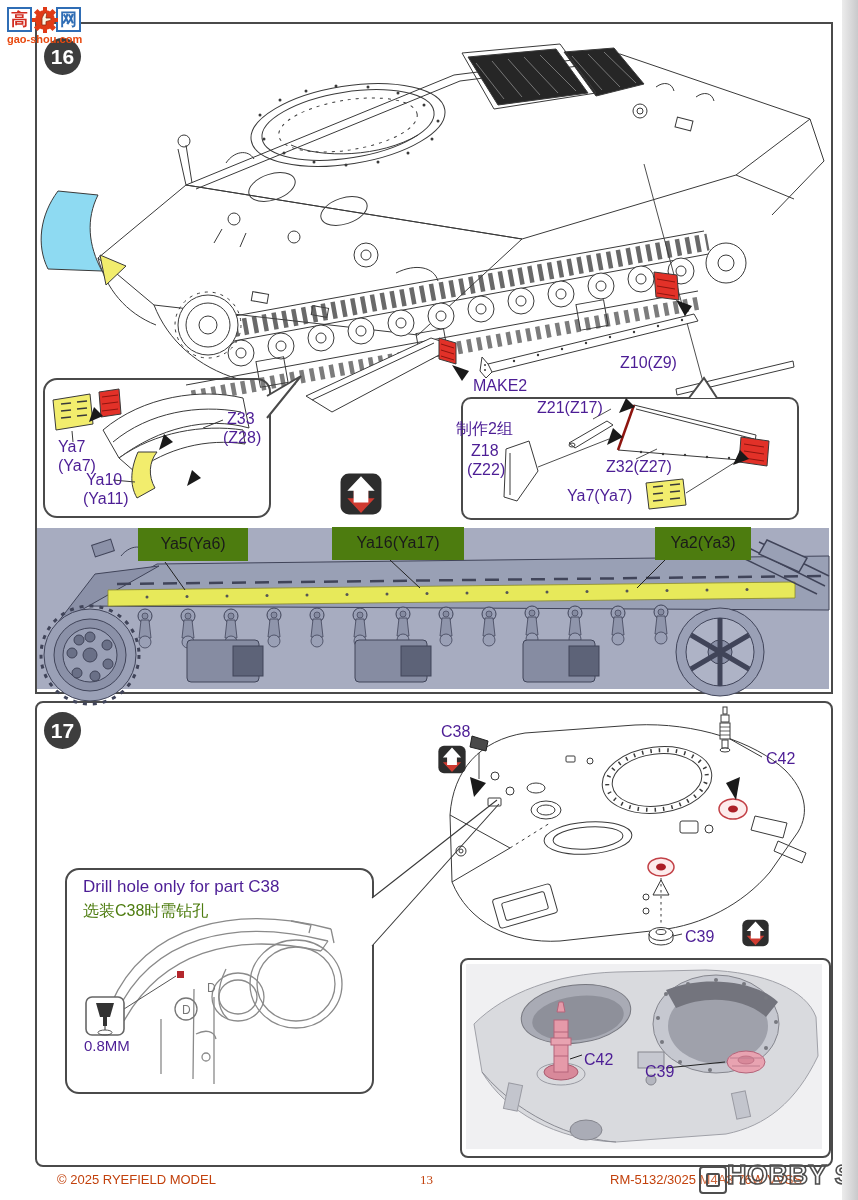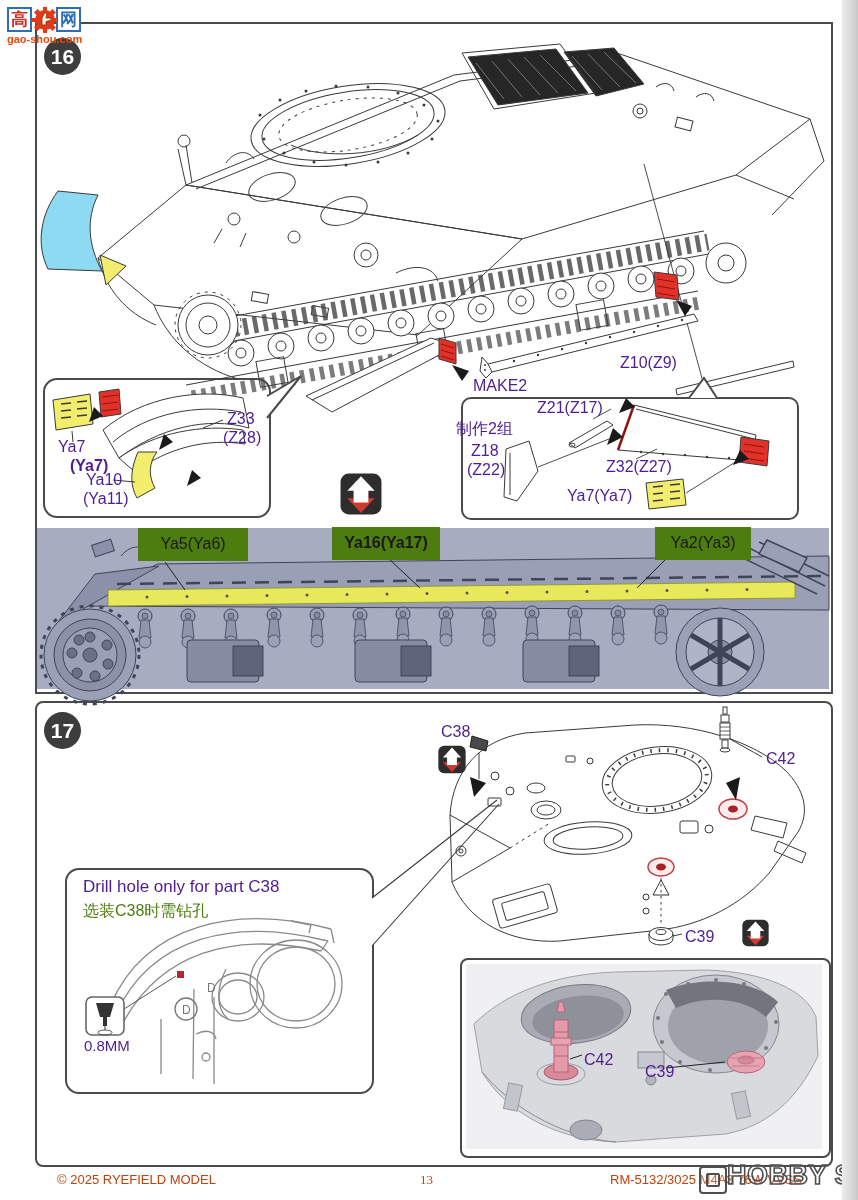--- a/index.html
+++ b/index.html
@@ -213,21 +213,21 @@
       <path d="M95,82 C88,98 86,114 94,128 L112,118 C105,106 106,92 114,82 Z" fill="#f2ed6d"></path>
       <polygon points="46,52 60,46 51,37" fill="#1a1a1a" stroke="none"></polygon>
       <polygon points="116,80 130,72 121,64" fill="#1a1a1a" stroke="none"></polygon>
       <polygon points="144,116 158,108 149,100" fill="#1a1a1a" stroke="none"></polygon>
       <line x1="30" y1="72" x2="29" y2="61"></line>
       <line x1="70" y1="110" x2="92" y2="112"></line>
       <line x1="180" y1="50" x2="160" y2="58"></line>
     </g>
   </svg>
   <div class="lbl" style="left:58px;top:438px;">Ya7</div>
-  <div class="lbl" style="left:70px;top:457px;font-weight:bold;">(Ya7)</div>
+  <div class="lbl" style="left:58px;top:457px;">(Ya7)</div>
   <div class="lbl" style="left:86px;top:471px;">Ya10</div>
   <div class="lbl" style="left:83px;top:490px;">(Ya11)</div>
   <div class="lbl" style="left:227px;top:410px;">Z33</div>
   <div class="lbl" style="left:223px;top:429px;">(Z28)</div>
 
   <div class="callout" style="left:461px;top:397px;width:334px;height:119px;border-radius:10px;"></div>
   <svg style="left:461px;top:374px;z-index:5;" width="340" height="145" viewBox="0 0 340 145">
     <path d="M228,24 L243,4 L256,24" fill="#ffffff" stroke="#4a4a4a" stroke-width="2"></path>
     <g stroke="#3a3a3a" stroke-width="1" fill="none" transform="translate(0,23)">
       <polygon points="108,46 146,24 152,28 114,51" fill="#fff"></polygon>
@@ -344,21 +344,21 @@
     </g>
     <g stroke="#404459" fill="#8b91a8">
       <rect x="56" y="14" width="20" height="12" transform="rotate(-18 66 20)"></rect>
       <path d="M84,28 C92,18 104,16 110,24" fill="none"></path>
     </g>
     <line x1="128" y1="34" x2="148" y2="62" stroke="#222" stroke-width="1"></line>
     <line x1="353" y1="32" x2="383" y2="60" stroke="#222" stroke-width="1"></line>
     <line x1="630" y1="30" x2="600" y2="60" stroke="#222" stroke-width="1"></line>
   </svg>
   <div class="wbox" style="left:138px;top:528px;width:110px;height:33px;">Ya5(Ya6)</div>
-  <div class="wbox" style="left:332px;top:527px;width:108px;height:33px;font-weight:bold;">Ya16(Ya17)</div>
+  <div class="wbox" style="left:332px;top:527px;width:132px;height:33px;">Ya16(Ya17)</div>
   <div class="wbox" style="left:655px;top:527px;width:96px;height:33px;">Ya2(Ya3)</div>
 
   <div class="panel" style="left:35px;top:701px;width:794px;height:462px;border-radius:8px;"></div>
   <div class="stepnum" style="left:44px;top:712px;">17</div>
 
   <div class="callout" style="left:65px;top:868px;width:305px;height:222px;"></div>
   <div class="lbl" style="left:83px;top:878px;font-size:17px;">Drill hole only for part C38</div>
   <div class="lbl" style="left:83px;top:902px;color:#4d7c0f;">选装C38时需钻孔</div>
   <svg style="left:66px;top:869px;z-index:5;" width="304" height="220" viewBox="0 0 304 220">
     <g stroke="#8a8a8a" stroke-width="1.3" fill="none">

